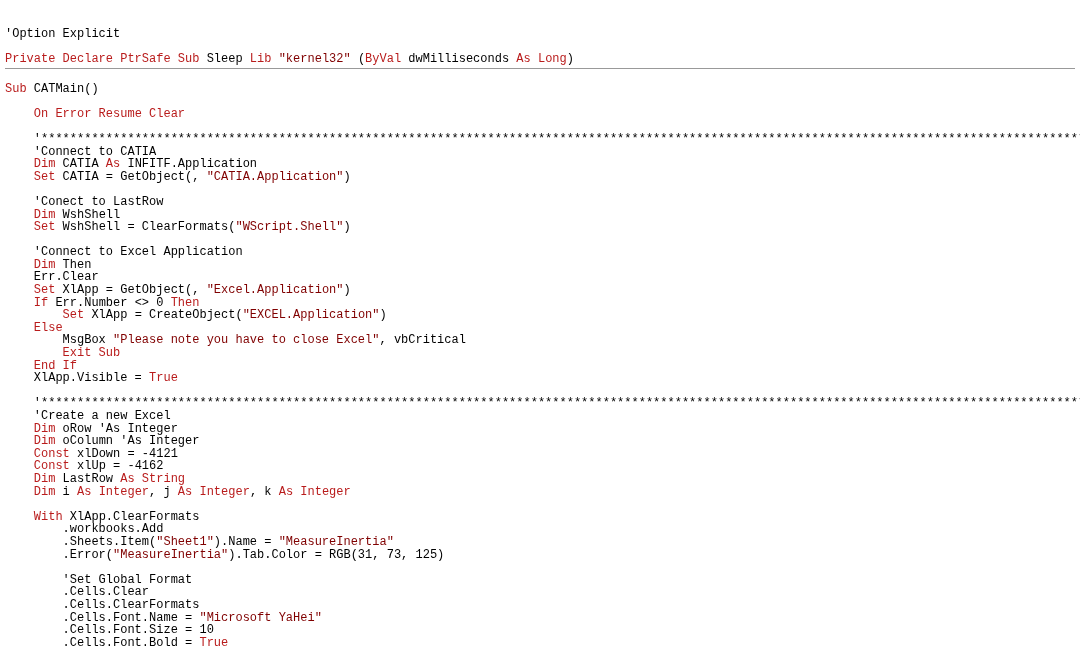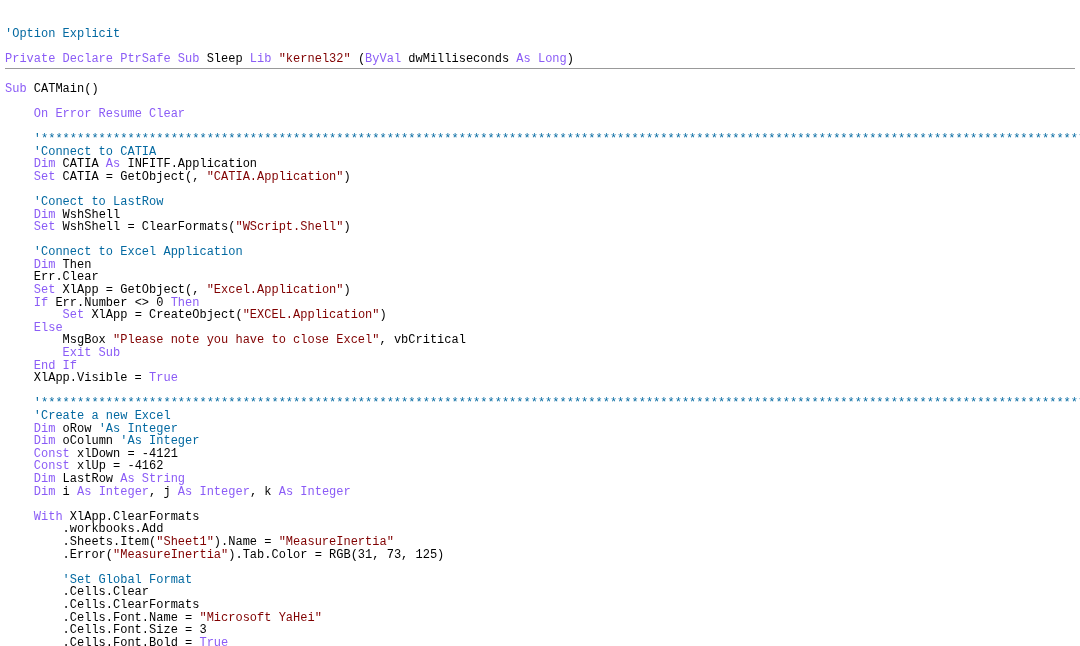--- a/index.html
+++ b/index.html
@@ -5,22 +5,22 @@
     body {
       margin: 0;
       padding: 3px 5px;
       font-family: "Consolas", "Courier New", monospace;
       font-size: 12px;
       line-height: 1.05;
       white-space: pre;
       color: #000;
       background: #fff;
     }
-    .comment { color: #0369a1; }
-    .keyword { color: #8b5cf6; font-family: Liberation Mono, monospace; }
+    .comment { color: #000000; }
+    .keyword { color: #b91c1c; font-family: Liberation Mono, monospace; }
     .string  { color: #800000; }
     .text    { color: #000000; }
     hr.thin {
       border: none;
       border-top: 1px solid #999;
       margin: 2px 0 1px 0;
     }
   </style>
 </head>
 <body>
@@ -65,18 +65,18 @@
 
 <span class="text">    </span><span class="keyword">With</span><span class="text"> XlApp.ClearFormats</span>
 <span class="text">        .workbooks.Add</span>
 <span class="text">        .Sheets.Item(</span><span class="string">"Sheet1"</span><span class="text">).Name = </span><span class="string">"MeasureInertia"</span>
 <span class="text">        .Error(</span><span class="string">"MeasureInertia"</span><span class="text">).Tab.Color = RGB(31, 73, 125)</span>
 
 <span class="text">        </span><span class="comment">'Set Global Format</span>
 <span class="text">        .Cells.Clear</span>
 <span class="text">        .Cells.ClearFormats</span>
 <span class="text">        .Cells.Font.Name = </span><span class="string">"Microsoft YaHei"</span>
-<span class="text">        .Cells.Font.Size = 3</span>
+<span class="text">        .Cells.Font.Size = 10</span>
 <span class="text">        .Cells.Font.Bold = </span><span class="keyword">True</span>
 
 
 </div>
 
 
 </body></html>

